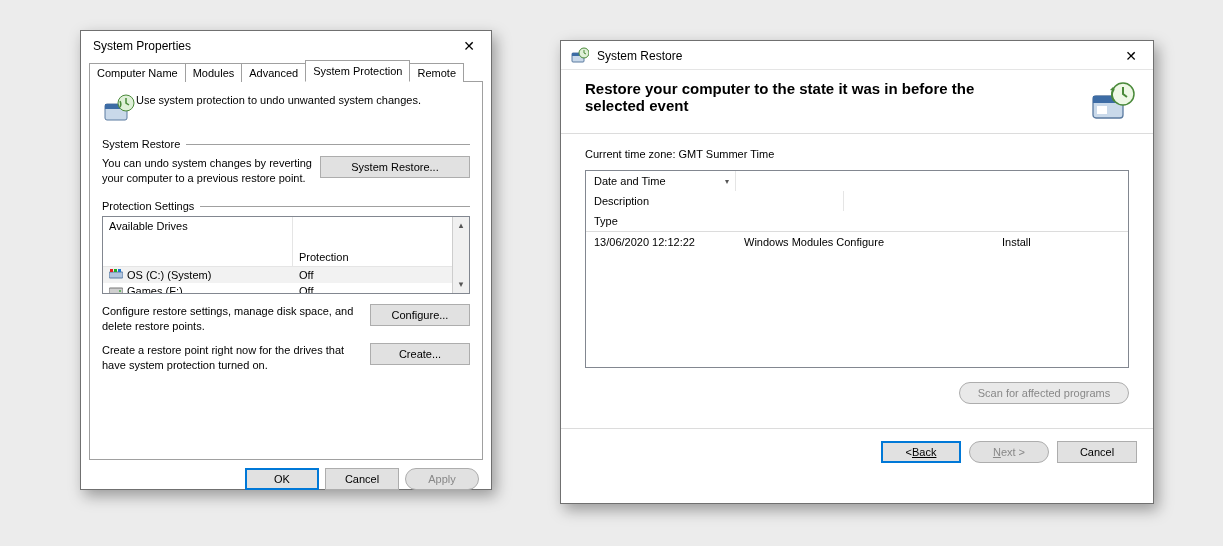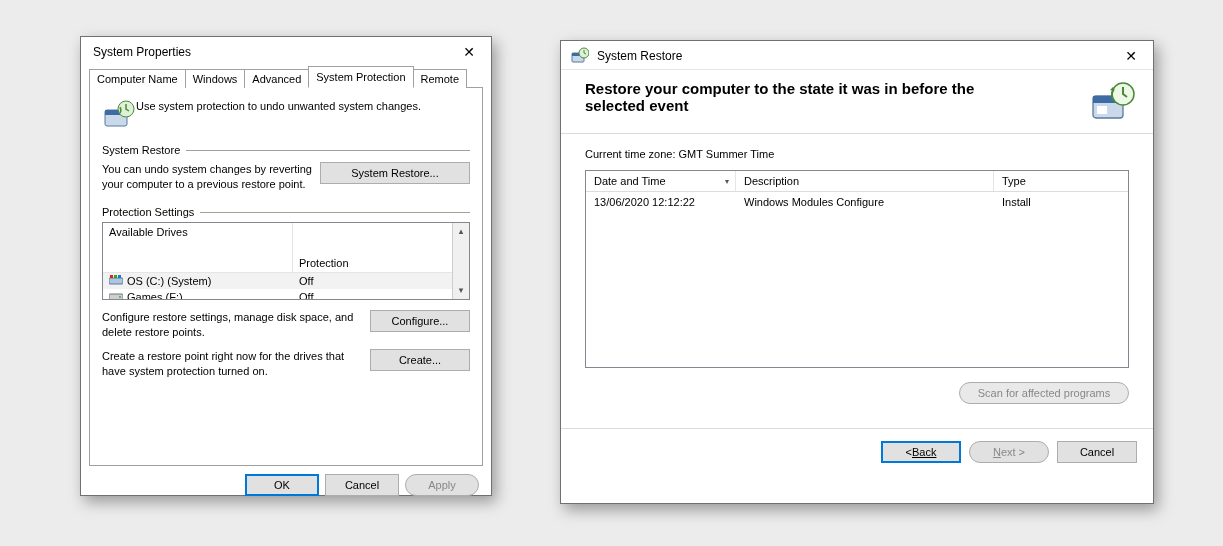--- a/index.html
+++ b/index.html
@@ -19,21 +19,21 @@
     width: 1223px;
     height: 546px;
   }
   .window {
     position: absolute;
     background: #fff;
     box-shadow: 4px 6px 14px rgba(0,0,0,0.35);
     border: 1px solid #707070;
   }
   
-  .win1 { left: 80px; top: 36px; width: 412px; height: 460px; }
+  .win1 { left: 80px; top: 30px; width: 412px; height: 460px; }
   .titlebar1 {
     display: flex; justify-content: space-between; align-items: center;
     padding: 6px 8px 2px 12px;
   }
   .title-text { font-size: 12px; }
   .close-x {
     font-size: 14px; padding: 2px 8px; line-height: 1;
     font-family: Arial, sans-serif; cursor: default;
   }
   .tabs {
@@ -151,21 +151,21 @@
     min-height: 64px;
   }
   .header-text { font-weight:bold; font-size:15px; max-width:430px; }
   .big-icon { width:48px; height:44px; }
   .content2 { padding: 14px 24px 8px 24px; }
   .tz-label { font-size:11px; margin-bottom:10px; }
   .rp-table {
     border:1px solid #828790; height:198px; font-size:11px;
     background:#fff;
   }
-  .rp-header { display:flex; background:#fff; border-bottom:1px solid #dcdcdc;}
+  .rp-header { display:flex; background:#fff; border-bottom:1px solid #dcdcdc;flex-direction:column;}
   .rp-header .rh {
     padding:4px 8px 4px 8px;
     border-right:1px solid #e5e5e5;
     position:relative;
   }
   .rh.r1{ width:150px; }
   .rh.r2{ width:258px; }
   .rh.r3{ flex:1; border-right:none; }
   .sort-caret {
     position:absolute; right:6px; top:6px; font-size:8px; color:#555;
@@ -191,21 +191,21 @@
 <div class="container">
 
   <div class="window win1">
     <div class="titlebar1">
       <span class="title-text">System Properties</span>
       <span class="close-x">✕</span>
     </div>
 
     <div class="tabs">
       <div class="tab">Computer Name</div>
-      <div class="tab">Windows</div>
+      <div class="tab">Modules</div>
       <div class="tab">Advanced</div>
       <div class="tab active">System Protection</div>
       <div class="tab">Remote</div>
     </div>
 
     <div class="tabbody">
 
       <div class="introrow">
         <span class="icon-shield">
           <svg viewBox="0 0 34 34">

